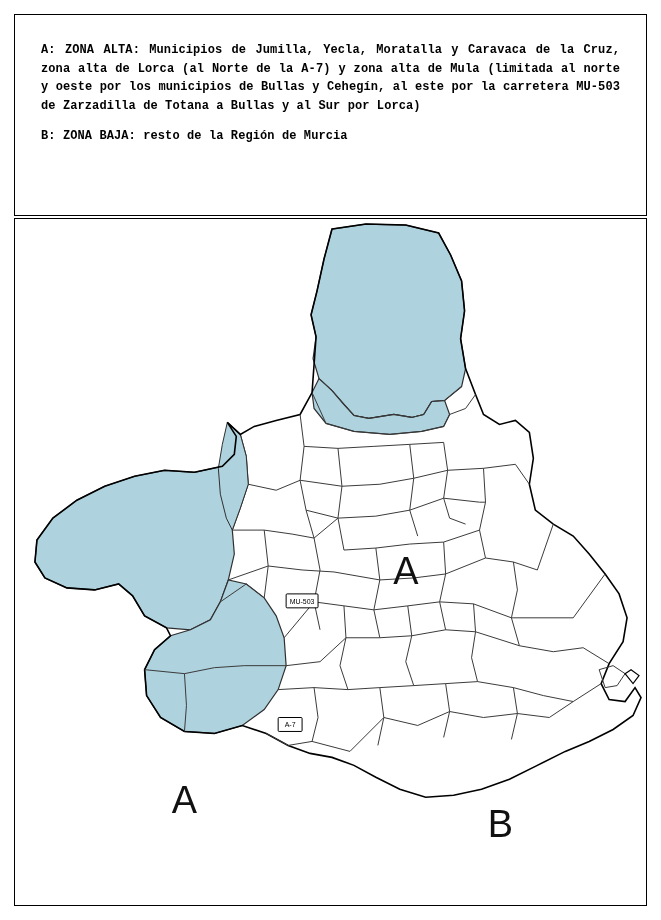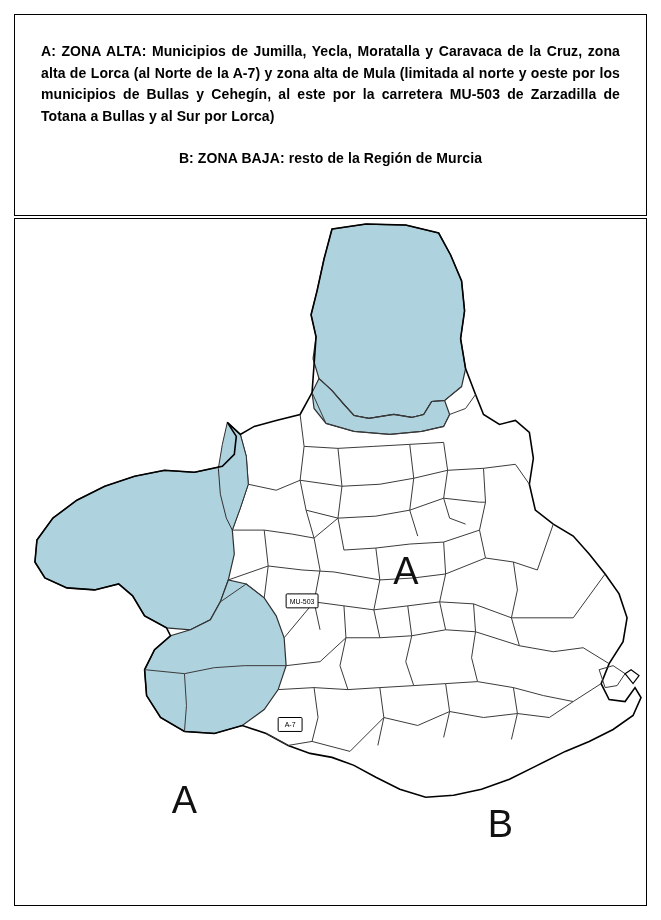--- a/index.html
+++ b/index.html
@@ -28,31 +28,32 @@
     width: 633px;
     height: 202px;
     border: 1px solid #000000;
     box-sizing: border-box;
     background: #ffffff;
   }
   .legend-inner {
     padding: 26px 26px 10px 26px;
   }
   .legend-para {
-    font-size: 14px;
+    font-size: 12px;
     font-weight: bold;
     line-height: 1.55;
     text-align: justify;
     text-justify: inter-word;
     margin: 0;
     letter-spacing: 0.1px;
+    font-family: Liberation Mono, monospace;
   }
   .legend-para.second {
-    margin-top: 20px;
-    text-align: center;
+    margin-top: 12px;
+    text-align: left;
   }
   .map-box {
     position: absolute;
     left: 14px;
     top: 218px;
     width: 633px;
     height: 688px;
     border: 1px solid #000000;
     box-sizing: border-box;
     background: #ffffff;

